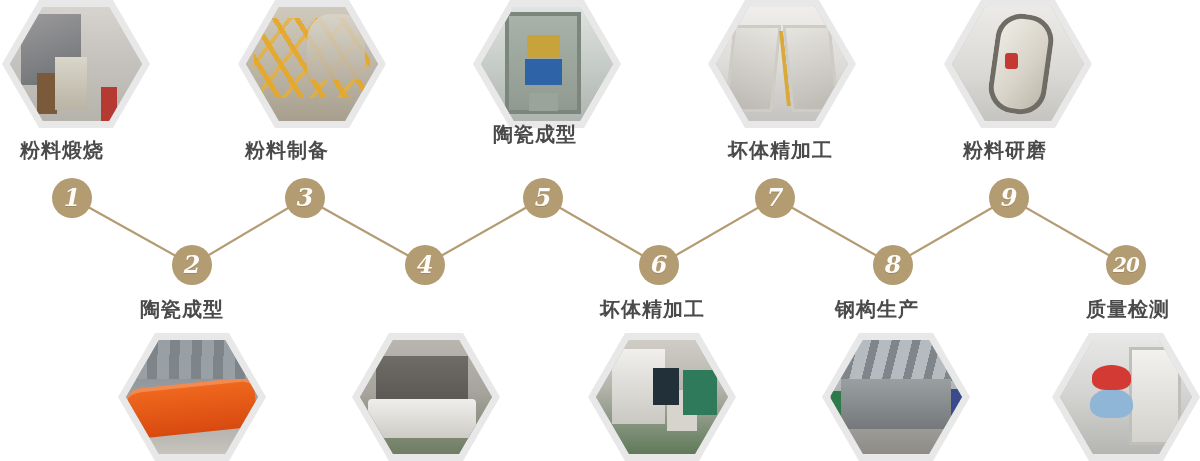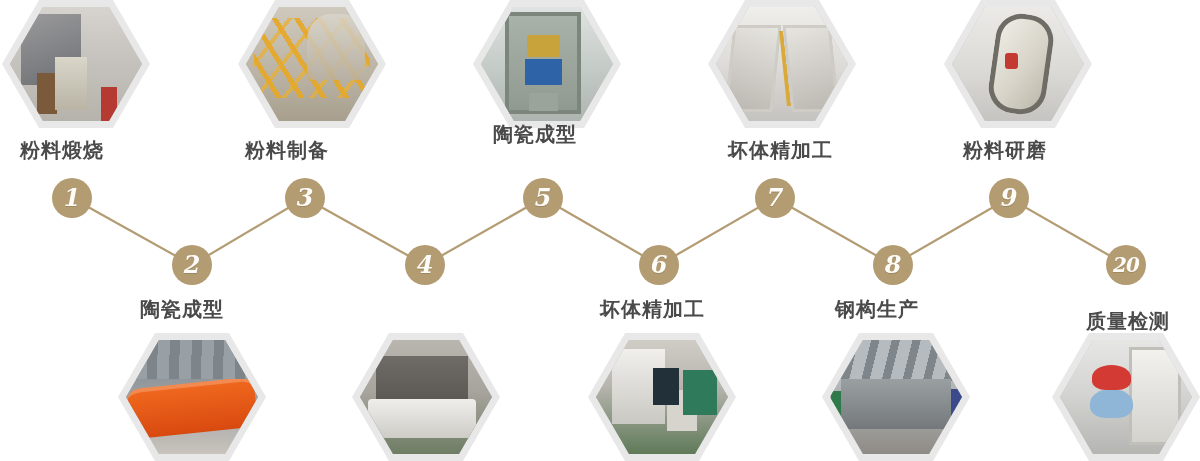--- a/index.html
+++ b/index.html
@@ -201,21 +201,21 @@
   <div class="num" style="left:523px;  top:178px;">5</div>
   <div class="num" style="left:639px;  top:245px;">6</div>
   <div class="num" style="left:755px;  top:178px;">7</div>
   <div class="num" style="left:873px;  top:245px;">8</div>
   <div class="num" style="left:989px;  top:178px;">9</div>
   <div class="num wide" style="left:1106px; top:245px;">20</div>
 
   <div class="label" style="left:140px;  top:299px;">陶瓷成型</div>
   <div class="label" style="left:600px;  top:299px;">坏体精加工</div>
   <div class="label" style="left:835px;  top:299px;">钢构生产</div>
-  <div class="label" style="left:1086px; top:299px;margin-top:12px;">质量检测</div>
+  <div class="label" style="left:1086px; top:299px;">质量检测</div>
 
   <div class="hex" style="left:118px;  top:333px;">
     <div class="inner">
         <div class="photo p-grind"></div>
       </div>
   </div>
   <div class="hex" style="left:352px;  top:333px;">
     <div class="inner">
         <div class="photo p-mold"></div>
       </div>

